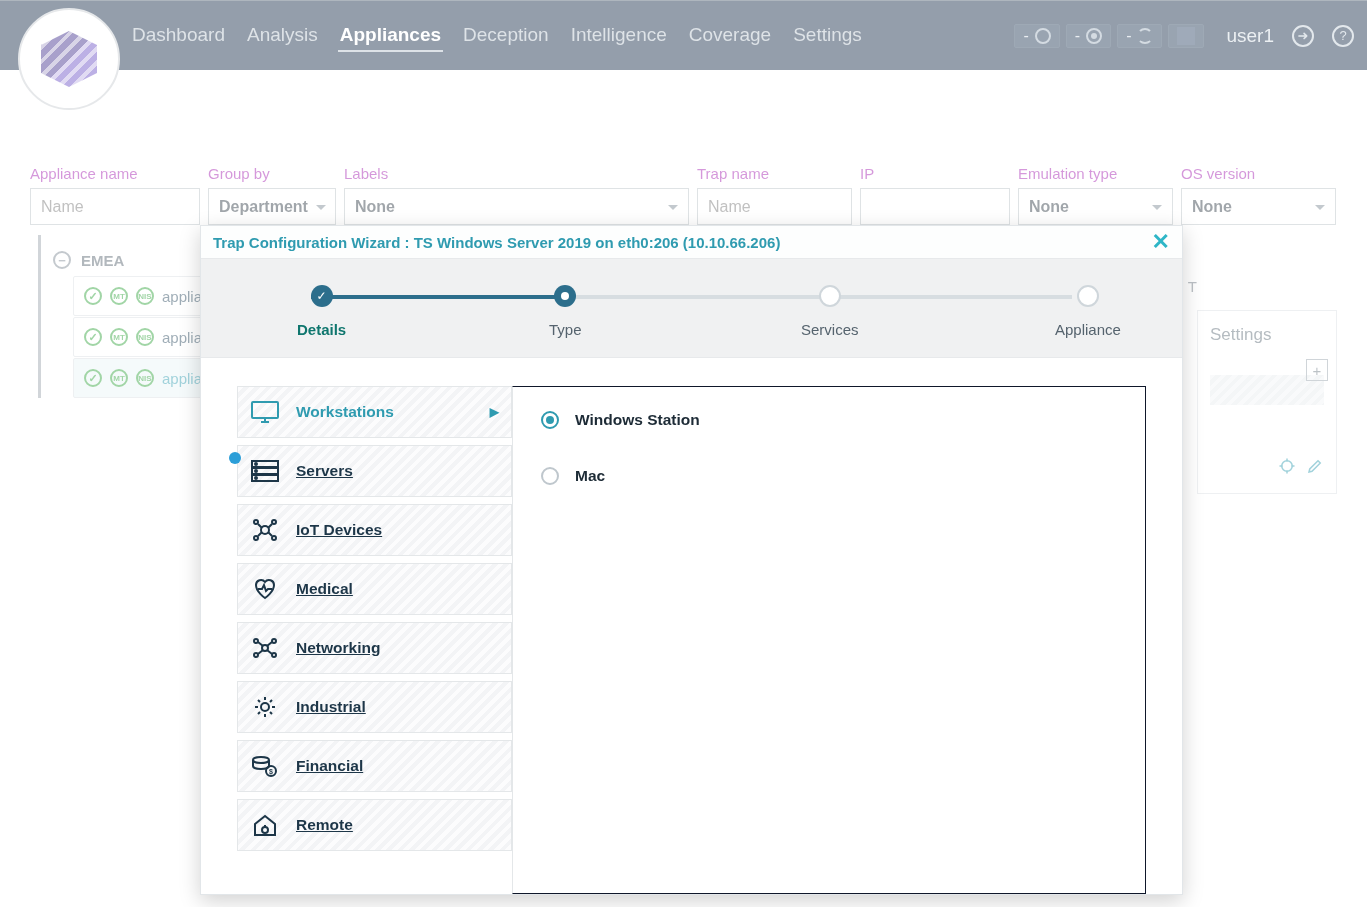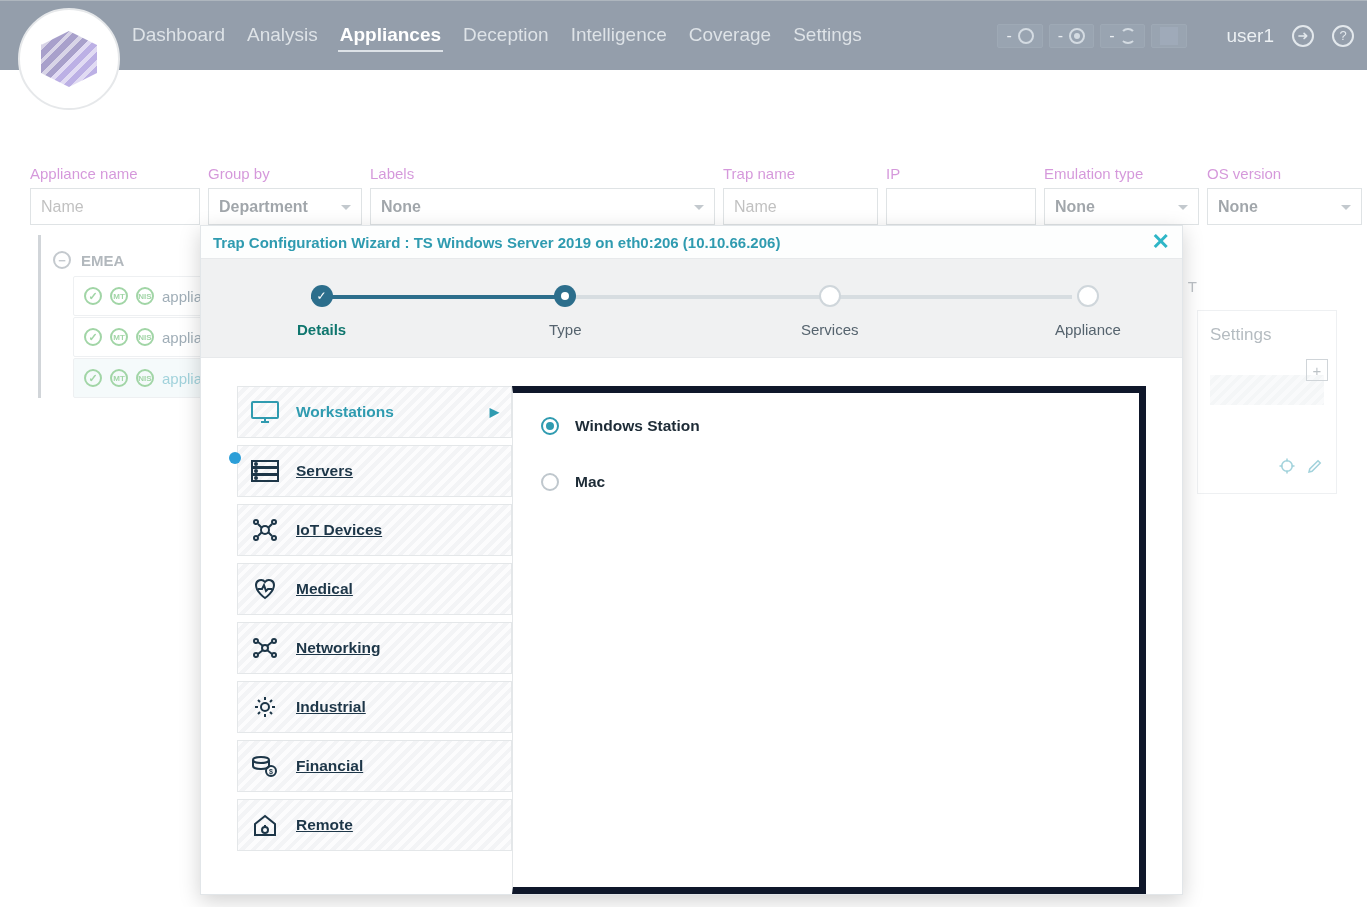--- a/index.html
+++ b/index.html
@@ -31,21 +31,21 @@
   .status-pills { display: flex; gap: 6px; }
   .pill {
     background: #1d3653; border:1px solid #29405c;
     padding: 2px 8px; display:flex; align-items:center; gap:6px;
     color:#cfd7df; font-size:16px; border-radius:2px;
   }
   .circ { width:16px; height:16px; border:2px solid #9fb0bf; border-radius:50%; }
   .circ.dot::after{content:"";display:block;width:6px;height:6px;background:#9fb0bf;border-radius:50%;margin:3px auto 0;}
   .circ.arc{border-left-color:transparent;border-right-color:transparent;}
   .square{width:18px;height:18px;background:#2a4464;}
-  .user-area{display:flex;align-items:center;gap:18px;color:#d5dde4;margin-left:17px;}
+  .user-area{display:flex;align-items:center;gap:18px;color:#d5dde4;}
   .icon-btn{width:22px;height:22px;border:2px solid #c1ccd6;border-radius:50%;display:flex;align-items:center;justify-content:center;color:#c1ccd6;font-size:13px;cursor:pointer;}
 
   .logo {
     position:absolute; top:8px; left:18px;
     width:102px; height:102px; border-radius:50%;
     background:#fff; border:2px solid #c7ccd1;
     display:flex; align-items:center; justify-content:center;
     z-index:5;
   }
   .logo .mark{width:56px;height:56px;background:
@@ -64,21 +64,21 @@
     align-items:flex-end;
   }
   .fcol { display:flex; flex-direction:column; gap:6px; }
   .fcol label{font-size:15px;color:#a21caf;font-weight:500;}
   .f-input, .f-select {
     height:37px; border:1px solid #b9c0c6; background:#fff;
     padding:0 10px; font-size:16px; color:#2f3b45;
     display:flex; align-items:center; justify-content:space-between;
   }
   .f-select::after{content:"";border:5px solid transparent;border-top-color:#7a8792;margin-left:8px;transform:translateY(3px);}
-  .w-name{width:170px;} .w-group{width:154px;} .w-labels{width:345px;}
+  .w-name{width:170px;} .w-group{width:128px;} .w-labels{width:345px;}
   .w-trap{width:155px;} .w-ip{width:150px;} .w-emul{width:155px;} .w-os{width:155px;}
 
   
   .content-row{display:flex; padding:0 30px; gap:0;}
   .tree {
     border-left:3px solid #9aa3ab; margin-left:8px; padding:10px 0 0 12px;
     width:560px;
   }
   .group-head{display:flex;align-items:center;gap:10px;color:#56636e;font-size:15px;font-weight:600;padding:6px 0;}
   .collapse-btn{width:18px;height:18px;border:2px solid #7c8892;border-radius:50%;display:flex;align-items:center;justify-content:center;color:#7c8892;font-size:13px;line-height:1;cursor:pointer;}
@@ -140,21 +140,21 @@
     display:flex;align-items:center;gap:16px;padding:0 12px;cursor:pointer;
     color:#1d3648;font-weight:600;font-size:15.5px;
   }
   .cat-item .lbl{text-decoration:underline;}
   .cat-item.active{color:#2f9bb0;}
   .cat-item.active .lbl{text-decoration:none;}
   .cat-icon{width:30px;height:24px;display:flex;align-items:center;justify-content:center;}
   .cat-item.active .play{color:#2f9bb0;margin-left:auto;font-size:12px;}
   .blue-bullet{position:absolute;left:-8px;top:66px;width:12px;height:12px;background:#2b9ed8;border-radius:50%;}
 
-  .options{flex:1;border:7px solid #0f172a;border-left:1px solid #e4e7e9;padding:24px 28px;}
+  .options{flex:1;border:1px solid #0f172a;border-left:1px solid #e4e7e9;padding:24px 28px;}
   .opt{display:flex;align-items:center;gap:16px;font-size:15.5px;color:#1d2b36;font-weight:600;margin-bottom:38px;cursor:pointer;}
   .radio{width:18px;height:18px;border:2px solid #bfc7cd;border-radius:50%;display:flex;align-items:center;justify-content:center;}
   .radio.checked{border-color:#2f9bb0;}
   .radio.checked::after{content:"";width:8px;height:8px;background:#2f9bb0;border-radius:50%;}
 
   svg{display:block;}
 </style>
 </head>
 <body>
 

